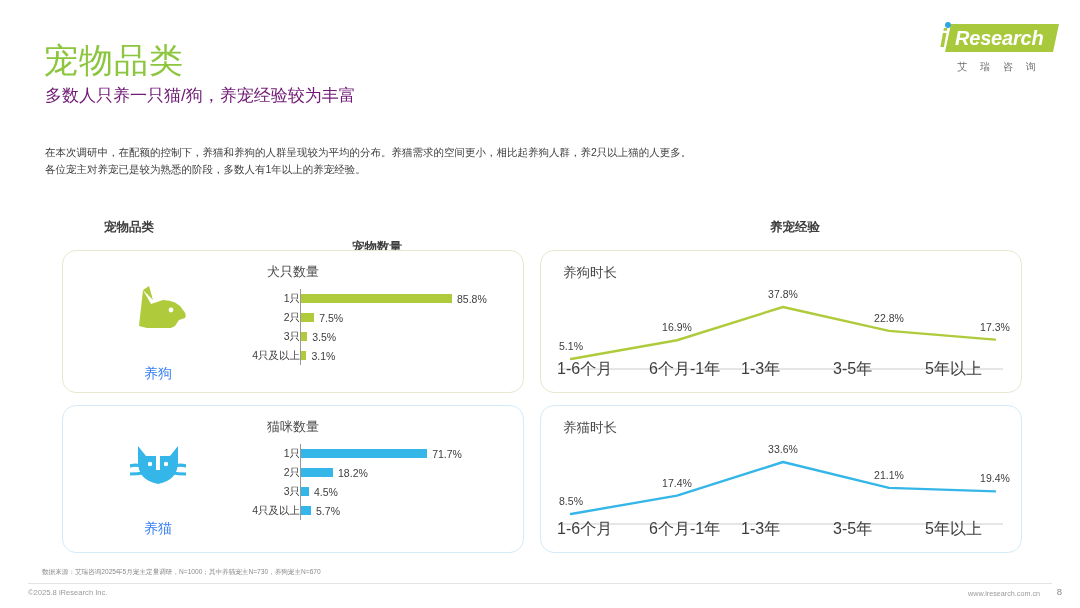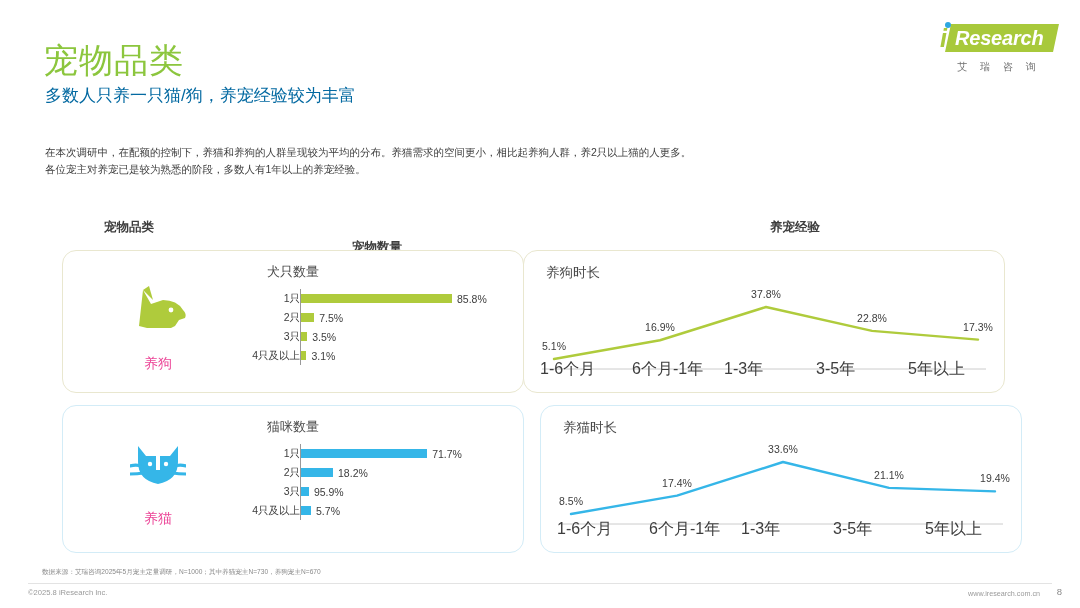--- a/index.html
+++ b/index.html
@@ -42,21 +42,21 @@
   }
 
   
   .h1 {
     position: absolute; left: 44px; top: 38px;
     font-size: 34px; color: #8cc63e; font-weight: normal;
     letter-spacing: 1px;
   }
   .h2 {
     position: absolute; left: 45px; top: 84px;
-    font-size: 17px; color: #0369a1; font-weight: normal;
+    font-size: 17px; color: #701a75; font-weight: normal;
   }
   .para {
     position: absolute; left: 45px; top: 144px;
     font-size: 10.5px; color: #3d3d3d; line-height: 17px;
     width: 960px;
   }
 
   
   .cap {
     position: absolute; font-size: 12.5px; font-weight: bold; color: #3d3d3d;
@@ -66,29 +66,29 @@
   .cap-经验 { left: 770px; top: 219px; }
 
   
   .card {
     position: absolute; background: #fff; border-radius: 14px;
   }
   .card-dog   { left: 62px;  top: 250px; width: 462px; height: 143px;
                 border: 1px solid #e9e7cf; }
   .card-cat   { left: 62px;  top: 405px; width: 462px; height: 148px;
                 border: 1px solid #d3ecf7; }
-  .card-dogdur{ left: 523px; top: 250px; width: 482px; height: 143px;
+  .card-dogdur{ left: 540px; top: 250px; width: 482px; height: 143px;
                 border: 1px solid #e9e7cf; }
   .card-catdur{ left: 540px; top: 405px; width: 482px; height: 148px;
                 border: 1px solid #d3ecf7; }
 
   
   .pet-block { position: absolute; left: 30px; top: 24px; width: 130px; text-align: center; }
   .pet-icon { height: 72px; display: flex; align-items: center; justify-content: center; }
-  .pet-label { font-size: 14px; color: #ec4899; margin-top: 8px; }
+  .pet-label { font-size: 14px; color: #3b82f6; margin-top: 18px; }
 
   
   .bar-title {
     position: absolute; top: 12px; left: 0; width: 100%;
     text-align: center; font-size: 13px; color: #4a4a4a;
   }
   .bars { position: absolute; left: 175px; top: 38px; width: 275px; }
   .bar-row { display: flex; align-items: center; height: 19px; }
   .bar-lab {
     width: 62px; text-align: right; 
@@ -210,21 +210,21 @@
         <div class="bar-row">
           <div class="bar-lab">2只</div>
           <div class="bar-axis"></div>
           <div class="bar-fill" style="background: rgb(53, 182, 232); width: 32.032px;"></div>
           <div class="bar-val">18.2%</div>
         </div>
         <div class="bar-row">
           <div class="bar-lab">3只</div>
           <div class="bar-axis"></div>
           <div class="bar-fill" style="background: rgb(53, 182, 232); width: 7.92px;"></div>
-          <div class="bar-val">95.9%</div>
+          <div class="bar-val">4.5%</div>
         </div>
         <div class="bar-row">
           <div class="bar-lab">4只及以上</div>
           <div class="bar-axis"></div>
           <div class="bar-fill" style="background: rgb(53, 182, 232); width: 10.032px;"></div>
           <div class="bar-val">5.7%</div>
         </div>
       </div>
   </div>
 

